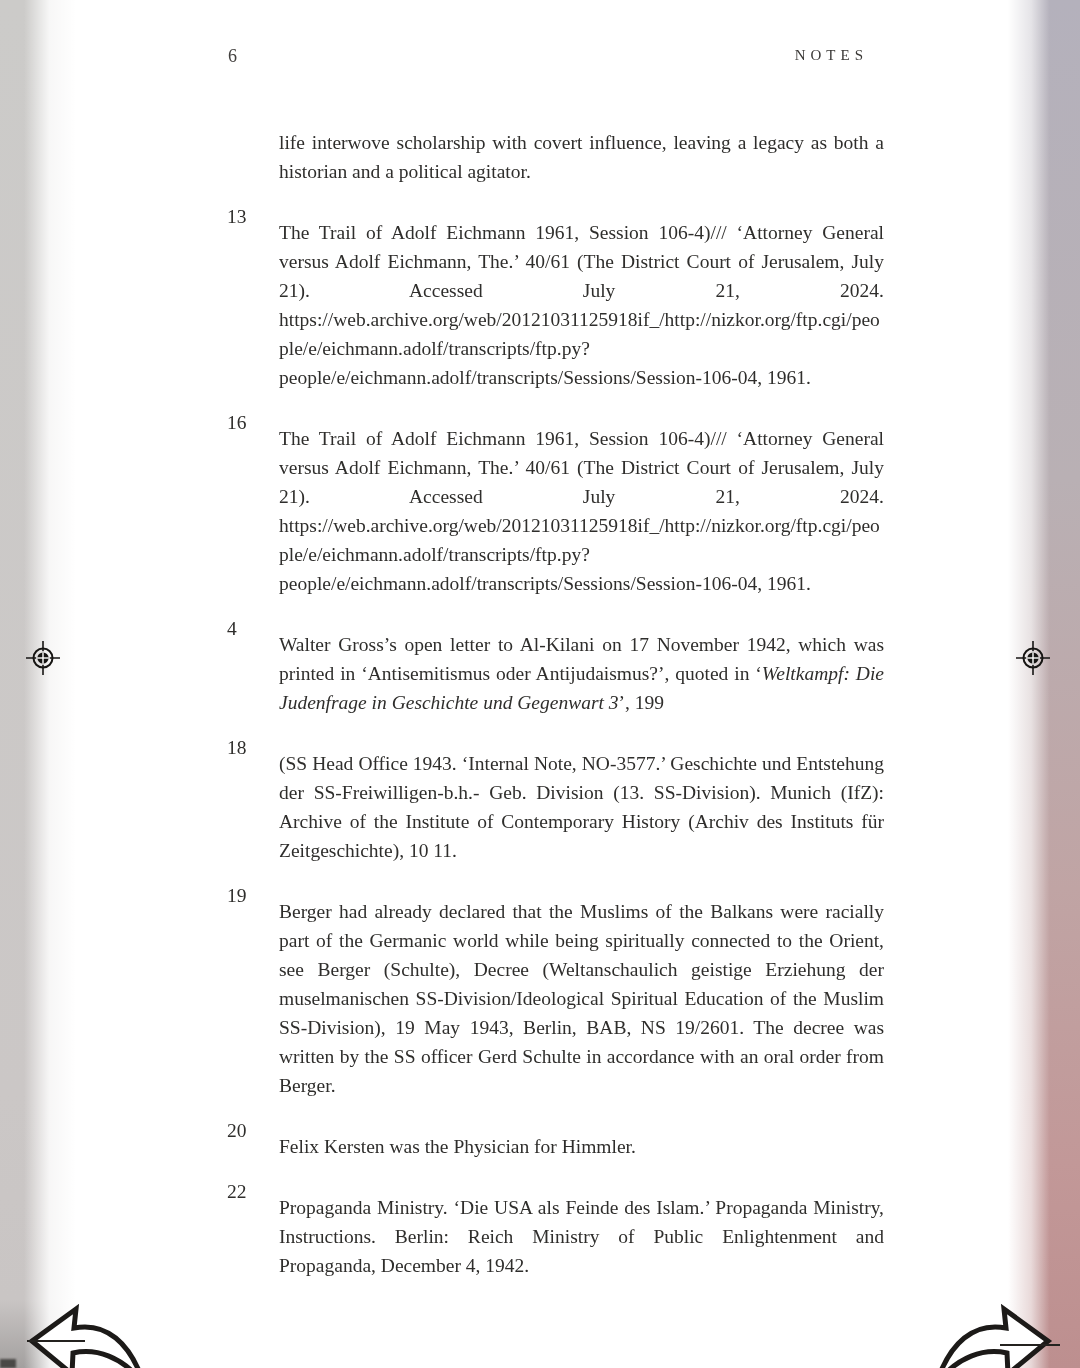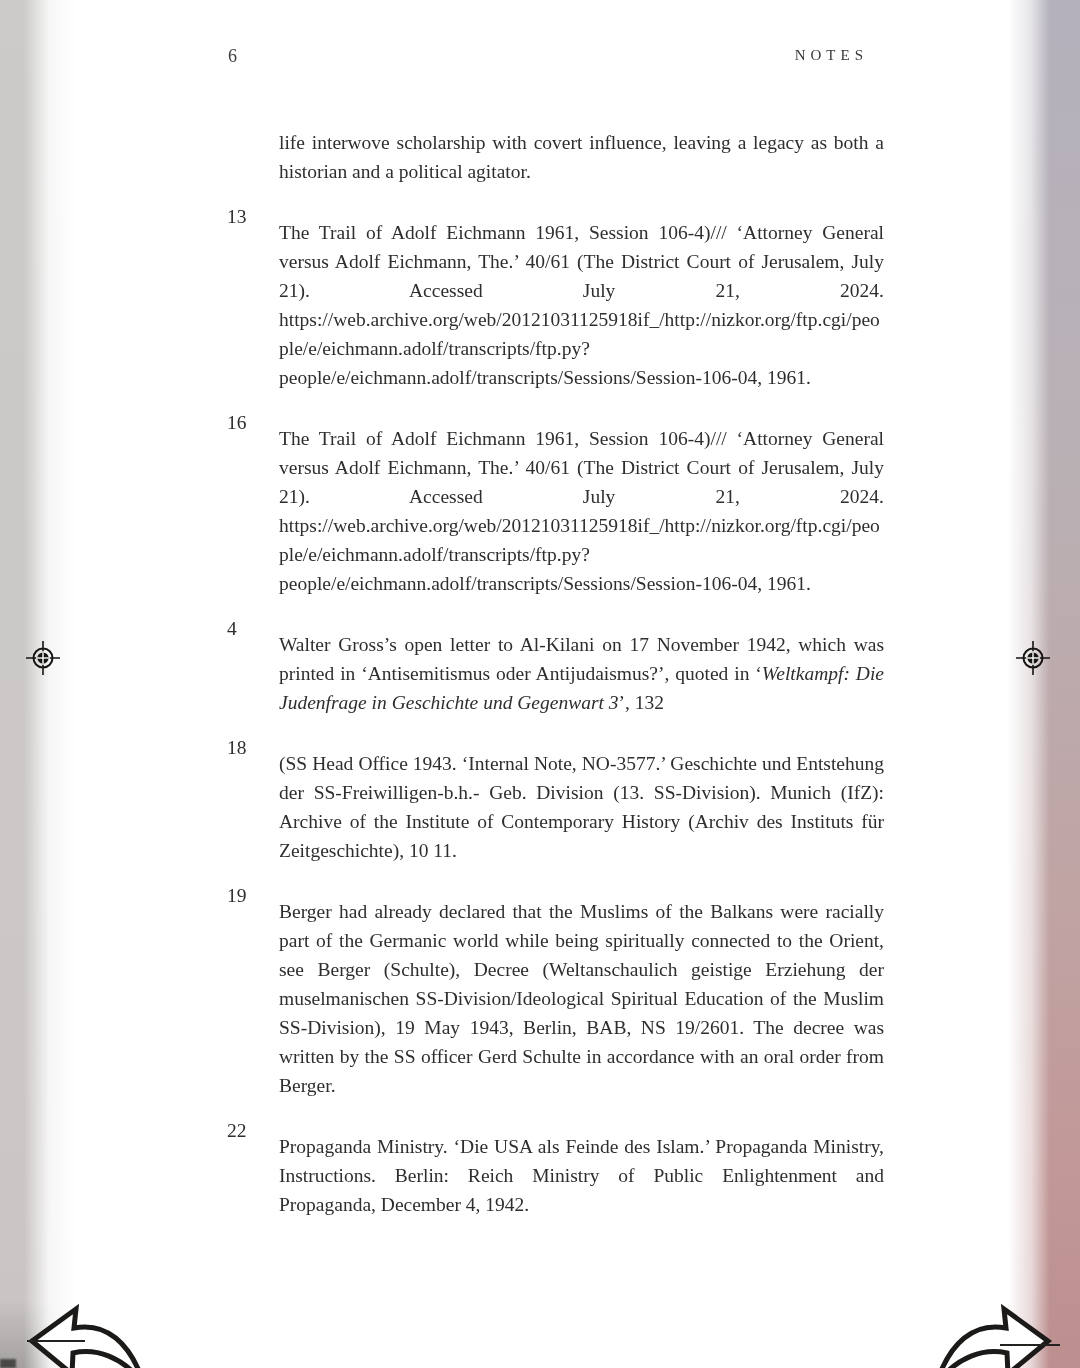--- a/index.html
+++ b/index.html
@@ -113,33 +113,37 @@
     <p class="note-text"><span>The Trail of Adolf Eichmann 1961, Session 106-4)/// ‘Attorney General versus Adolf Eichmann, The.’ 40/61 (The District Court of Jerusalem, July 21). Accessed July 21, 2024. https://web.archive.org/web/20121031125918if_/http://nizkor.org/ftp.cgi/people/e/eichmann.adolf/transcripts/ftp.py?people/e/eichmann.adolf/transcripts/Sessions/Session-106-04, 1961.</span></p>
   </div>
 
   <div class="note">
     <span class="note-num">16</span>
     <p class="note-text"><span>The Trail of Adolf Eichmann 1961, Session 106-4)/// ‘Attorney General versus Adolf Eichmann, The.’ 40/61 (The District Court of Jerusalem, July 21). Accessed July 21, 2024. https://web.archive.org/web/20121031125918if_/http://nizkor.org/ftp.cgi/people/e/eichmann.adolf/transcripts/ftp.py?people/e/eichmann.adolf/transcripts/Sessions/Session-106-04, 1961.</span></p>
   </div>
 
   <div class="note">
     <span class="note-num">4</span>
-    <p class="note-text"><span>Walter Gross’s open letter to Al-Kilani on 17 November 1942, which was printed in ‘Antisemitismus oder Antijudaismus?’, quoted in ‘</span><span class="ital">Weltkampf: Die Judenfrage in Geschichte und Gegenwart 3</span><span>’, 132</span></p>
+    <p class="note-text"><span>Walter Gross’s open letter to Al-Kilani on 17 November 1942, which was printed in ‘Antisemitismus oder Antijudaismus?’, quoted in ‘</span><span class="ital">Weltkampf: Die Judenfrage in Geschichte und Gegenwart 3</span><span>’, 199</span></p>
   </div>
 
   <div class="note">
     <span class="note-num">18</span>
     <p class="note-text"><span>(SS Head Office 1943. ‘Internal Note, NO-3577.’ Geschichte und Entstehung der SS-Freiwilligen-b.h.- Geb. Division (13. SS-Division). Munich (IfZ): Archive of the Institute of Contemporary History (Archiv des Instituts für Zeitgeschichte), 10 11.</span></p>
   </div>
 
   <div class="note">
     <span class="note-num">19</span>
     <p class="note-text"><span>Berger had already declared that the Muslims of the Balkans were racially part of the Germanic world while being spiritually connected to the Orient, see Berger (Schulte), Decree (Weltanschaulich geistige Erziehung der muselmanischen SS-Division/Ideological Spiritual Education of the Muslim SS-Division), 19 May 1943, Berlin, BAB, NS 19/2601. The decree was written by the SS officer Gerd Schulte in accordance with an oral order from Berger.</span></p>
   </div>
 
+  <div class="note">
+    <span class="note-num">20</span>
+    <p class="note-text"><span>Felix Kersten was the Physician for Himmler.</span></p>
+  </div>
 
 
   <div class="note">
     <span class="note-num">22</span>
     <p class="note-text"><span>Propaganda Ministry. ‘Die USA als Feinde des Islam.’ Propaganda Ministry, Instructions. Berlin: Reich Ministry of Public Enlightenment and Propaganda, December 4, 1942.</span></p>
   </div>
 </div>
 
   <div class="regmark regmark-left">
     <svg width="36" height="36" viewBox="0 0 36 36">

